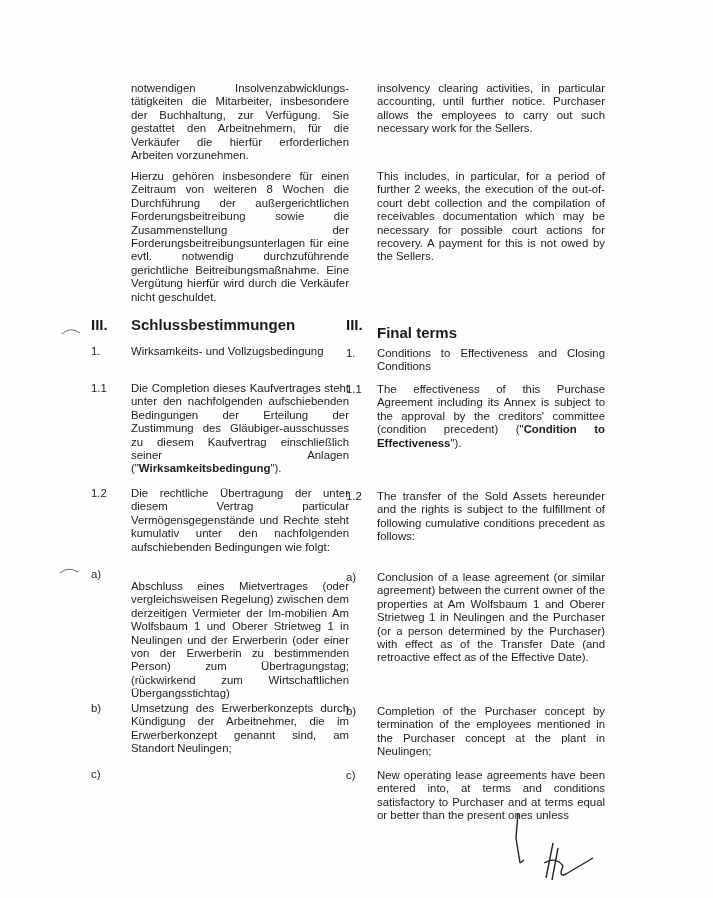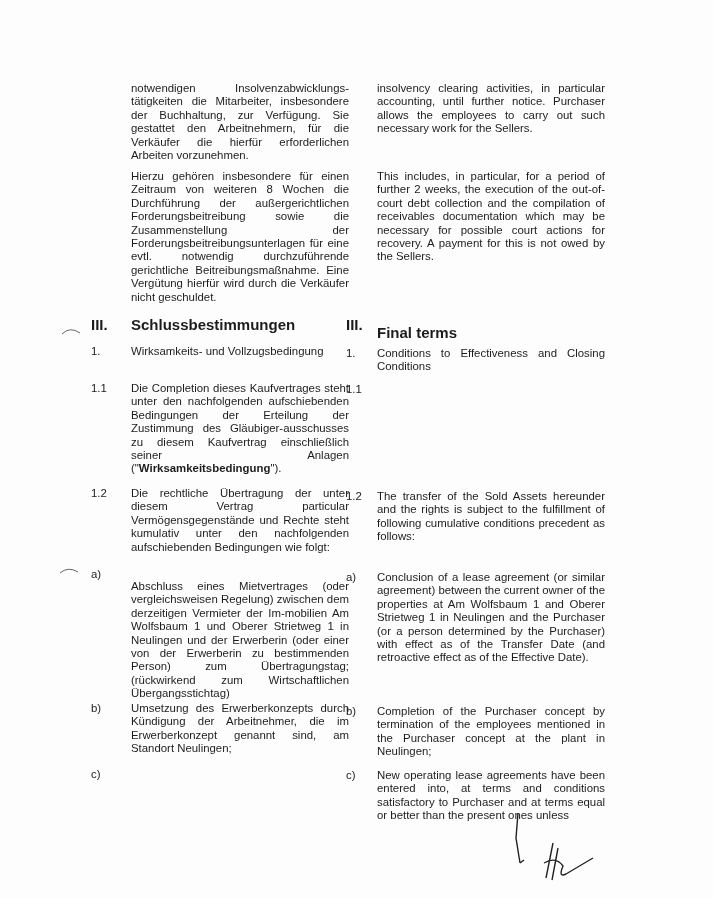--- a/index.html
+++ b/index.html
@@ -36,20 +36,21 @@
   <div class="blk right heading" style="top:320px;margin-top:6px;">Final terms</div>
 
   <div class="num l" style="top:345px;">1.</div>
   <div class="blk left" style="top:345px; text-align:left;">Wirksamkeits- und Vollzugsbedingung</div>
   <div class="num r" style="top:347px;">1.</div>
   <div class="blk right" style="top:347px;">Conditions to Effectiveness and Closing Conditions</div>
 
   <div class="num l" style="top:382px;">1.1</div>
   <div class="blk left" style="top:382px;"><span>Die Completion dieses Kaufvertrages steht unter den nachfolgenden aufschiebenden Bedingungen der Erteilung der Zustimmung des Gläubiger-ausschusses zu diesem Kaufvertrag einschließlich seiner Anlagen ("</span><span class="bold">Wirksamkeitsbedingung</span><span>").</span></div>
   <div class="num r" style="top:383px;">1.1</div>
+  <div class="blk right" style="top:383px;"><span>The effectiveness of this Purchase Agreement including its Annex is subject to the approval by the creditors' committee (condition precedent) ("</span><span class="bold">Condition to Effectiveness</span><span>").</span></div>
 
   <div class="num l" style="top:487px;">1.2</div>
   <div class="blk left" style="top:487px;">Die rechtliche Übertragung der unter diesem Vertrag particular Vermögensgegenstände und Rechte steht kumulativ unter den nachfolgenden aufschiebenden Bedingungen wie folgt:</div>
   <div class="num r" style="top:490px;">1.2</div>
   <div class="blk right" style="top:490px;">The transfer of the Sold Assets hereunder and the rights is subject to the fulfillment of following cumulative conditions precedent as follows:</div>
 
   <div class="num l" style="top:568px;">a)</div>
   <div class="blk left" style="top:568px;margin-top:12px;">Abschluss eines Mietvertrages (oder vergleichsweisen Regelung) zwischen dem derzeitigen Vermieter der Im-mobilien Am Wolfsbaum 1 und Oberer Strietweg 1 in Neulingen und der Erwerberin (oder einer von der Erwerberin zu bestimmenden Person) zum Übertragungstag; (rückwirkend zum Wirtschaftlichen Übergangsstichtag)</div>
   <div class="num r" style="top:571px;">a)</div>
   <div class="blk right" style="top:571px;">Conclusion of a lease agreement (or similar agreement) between the current owner of the properties at Am Wolfsbaum 1 and Oberer Strietweg 1 in Neulingen and the Purchaser (or a person determined by the Purchaser) with effect as of the Transfer Date (and retroactive effect as of the Effective Date).</div>

